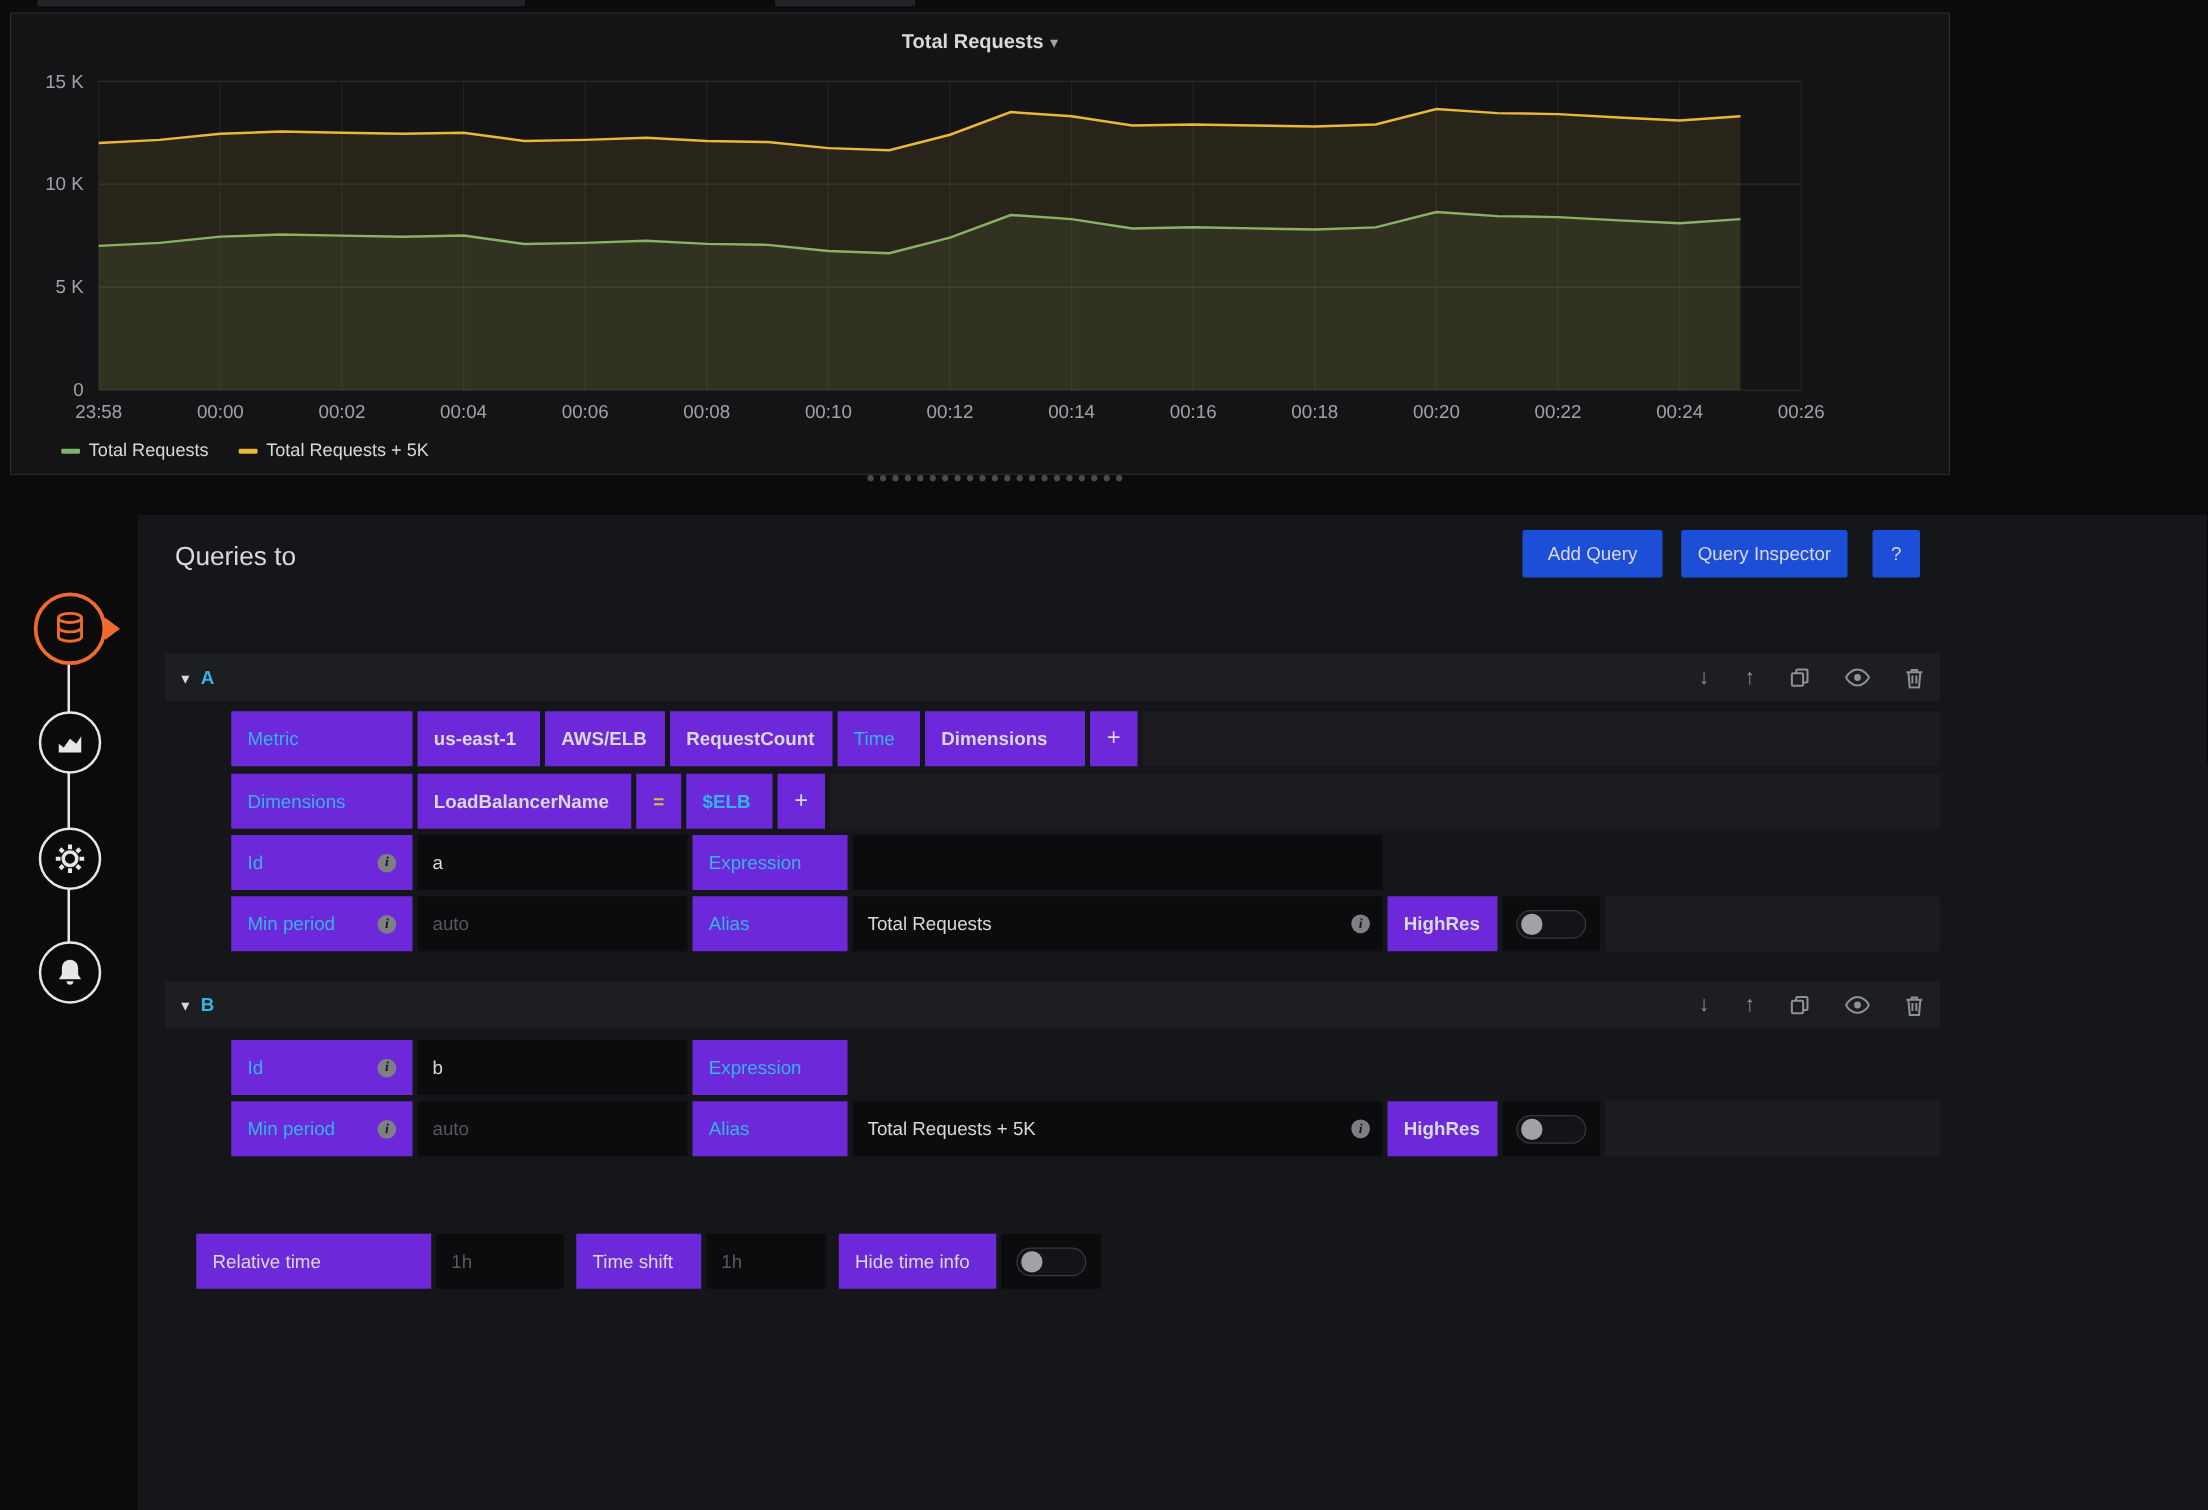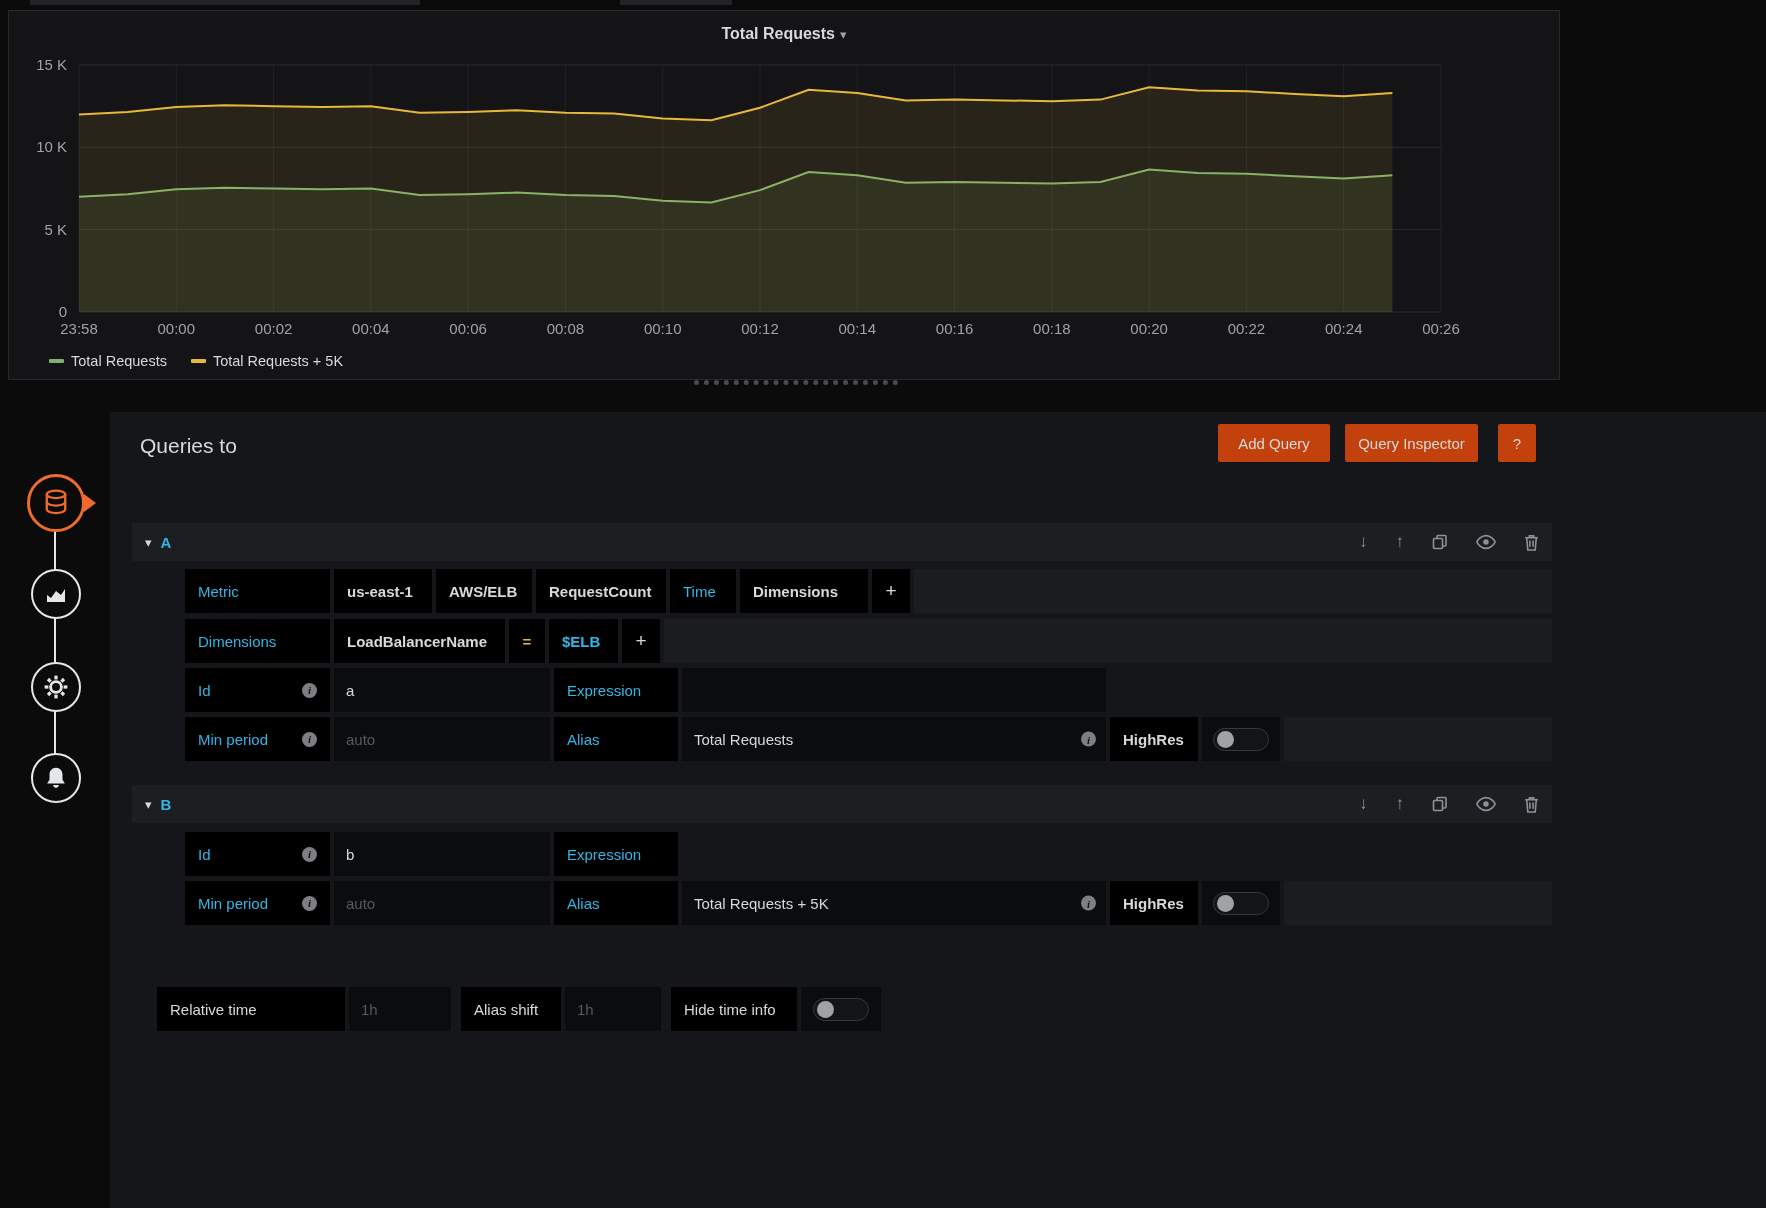--- a/index.html
+++ b/index.html
@@ -31,36 +31,36 @@
 .side-circle{position:absolute;border-radius:50%;background:#0b0b0c;display:flex;align-items:center;justify-content:center;cursor:pointer}
 .c1{left:27px;top:62px;width:58px;height:58px;border:3px solid #ee6b2d}
 .c2{left:31px;top:157px;width:50px;height:50px;border:2px solid #e6e7e8}
 .c3{left:31px;top:250px;width:50px;height:50px;border:2px solid #e6e7e8}
 .c4{left:31px;top:341px;width:50px;height:50px;border:2px solid #e6e7e8}
 .db-arrow{position:absolute;right:-14px;top:50%;transform:translateY(-50%);width:0;height:0;border-left:12px solid #ee6b2d;border-top:9px solid transparent;border-bottom:9px solid transparent}
 .queries-to{position:absolute;left:30px;top:22px;font-size:21px;color:#d8d9da;font-weight:500}
 .ds-dropdown{position:absolute;left:164px;top:10px;width:265px;height:44px;background:#0b0c0e;border:1px solid #2c2e33;border-radius:3px;display:flex;align-items:center;padding:0 14px;cursor:pointer}
 .ds-name{font-weight:700;font-size:15px;margin-left:10px}
 .ds-caret{margin-left:auto;color:#d8d9da;font-size:13px}
-.btn{position:absolute;top:12px;height:38px;background:#c2410c;border-radius:2px;color:#d8d9da;font-size:15px;display:flex;align-items:center;justify-content:center;cursor:pointer}
+.btn{position:absolute;top:12px;height:38px;background:#1d4ed8;border-radius:2px;color:#d8d9da;font-size:15px;display:flex;align-items:center;justify-content:center;cursor:pointer}
 .btn-add{left:1108px;width:112px}
 .btn-qi{left:1235px;width:133px}
 .btn-help{left:1388px;width:38px}
 .section-header{position:absolute;left:22px;width:1420px;height:38px;background:#1c1e22;display:flex;align-items:center;padding:0 13px;cursor:pointer}
 .sh-a{top:111px}.sh-b{top:373px}
 .sh-caret{color:#d8d9da;font-size:13px;margin-right:9px}
 .sh-ref{color:#33b5e5;font-weight:700;font-size:15px}
 .sh-icons{margin-left:auto;display:flex;align-items:center;gap:28px}
 .sh-icons .ibtn{color:#8e9196;cursor:pointer;display:flex;align-items:center}
 .arrow-down::before{content:"↓";font-size:17px}
 .arrow-up::before{content:"↑";font-size:17px}
 .q-row{position:absolute;left:75px;width:1367px;height:44px;display:flex;gap:4px}
 .r-metric{top:157px}.r-dim{top:207px}.r-id-a{top:256px}.r-mp-a{top:305px}
 .r-id-b{top:420px}.r-mp-b{top:469px}
-.cell{background:#000000;display:flex;align-items:center;padding:0 13px;font-size:15px;height:44px;flex:0 0 auto}
+.cell{background:#6d28d9;display:flex;align-items:center;padding:0 13px;font-size:15px;height:44px;flex:0 0 auto}
 .cell.lbl{color:#33b5e5;font-weight:500}
 .cell.lbl-w{color:#d8d9da;font-weight:500}
 .cell.val{color:#d8d9da;font-weight:600;cursor:pointer}
 .cell.plus{justify-content:center;font-weight:400;font-size:19px;color:#d8d9da;cursor:pointer}
 .cell.eq{justify-content:center;color:#eab839;font-weight:600}
 .cell.spread{justify-content:space-between}
 .filler{flex:1 1 auto;background:#1a1c20;height:44px}
 .input-cell{background:#0b0c0e;height:44px;position:relative;flex:0 0 auto}
 .input-cell input{width:100%;height:100%;background:transparent;border:none;outline:none;color:#d8d9da;font-size:15px;padding:0 12px;font-family:inherit}
 .input-cell input::placeholder{color:#56585d}
@@ -347,21 +347,21 @@
         </div>
         <div class="filler"></div>
       </div>
 
       <div class="options-row">
         <div class="cell lbl-w" style="width:188px">Relative time</div>
         <div class="input-cell" style="width:102px">
           <input placeholder="1h" style="">
         </div>
         <div class="gap2"></div>
-        <div class="cell lbl-w" style="width:100px">Alias shift</div>
+        <div class="cell lbl-w" style="width:100px">Time shift</div>
         <div class="input-cell" style="width:96px">
           <input placeholder="1h" style="">
         </div>
         <div class="gap2"></div>
         <div class="cell lbl-w" style="width:126px">Hide time info</div>
         <div class="toggle-cell" style="width:80px">
           <span class="toggle">
               <span class="knob"></span>
             </span>
         </div>

